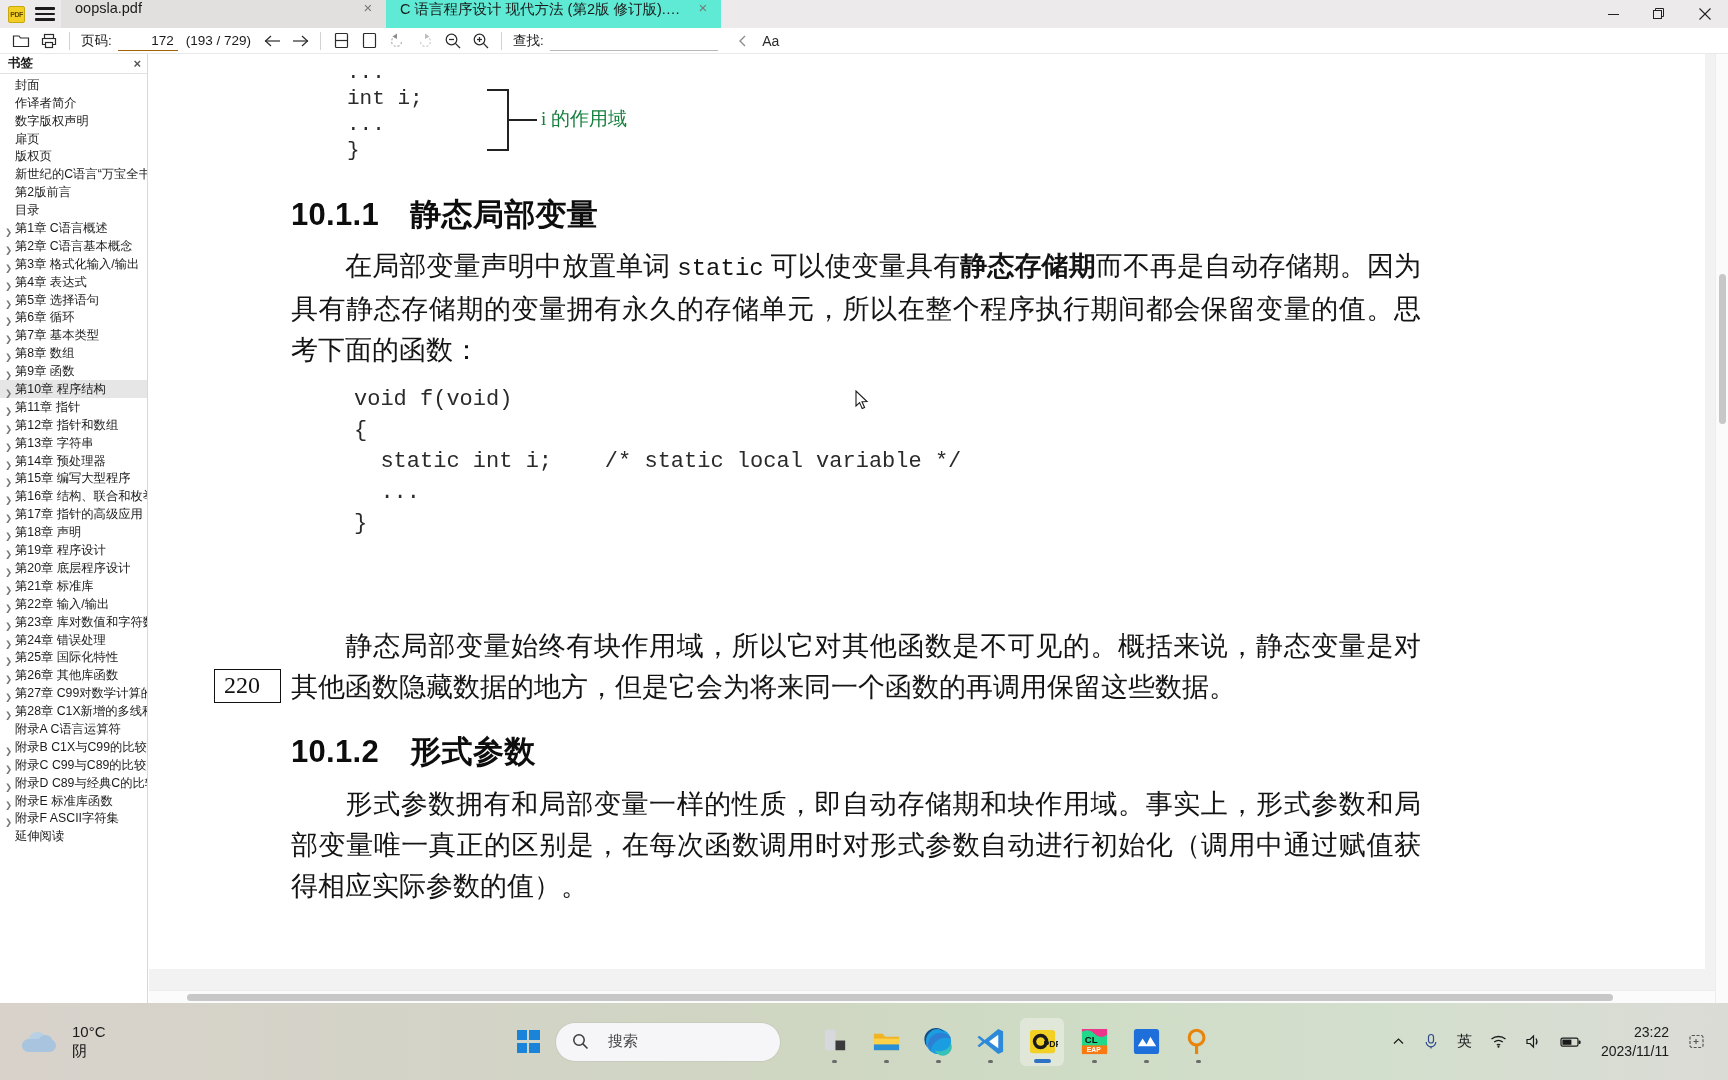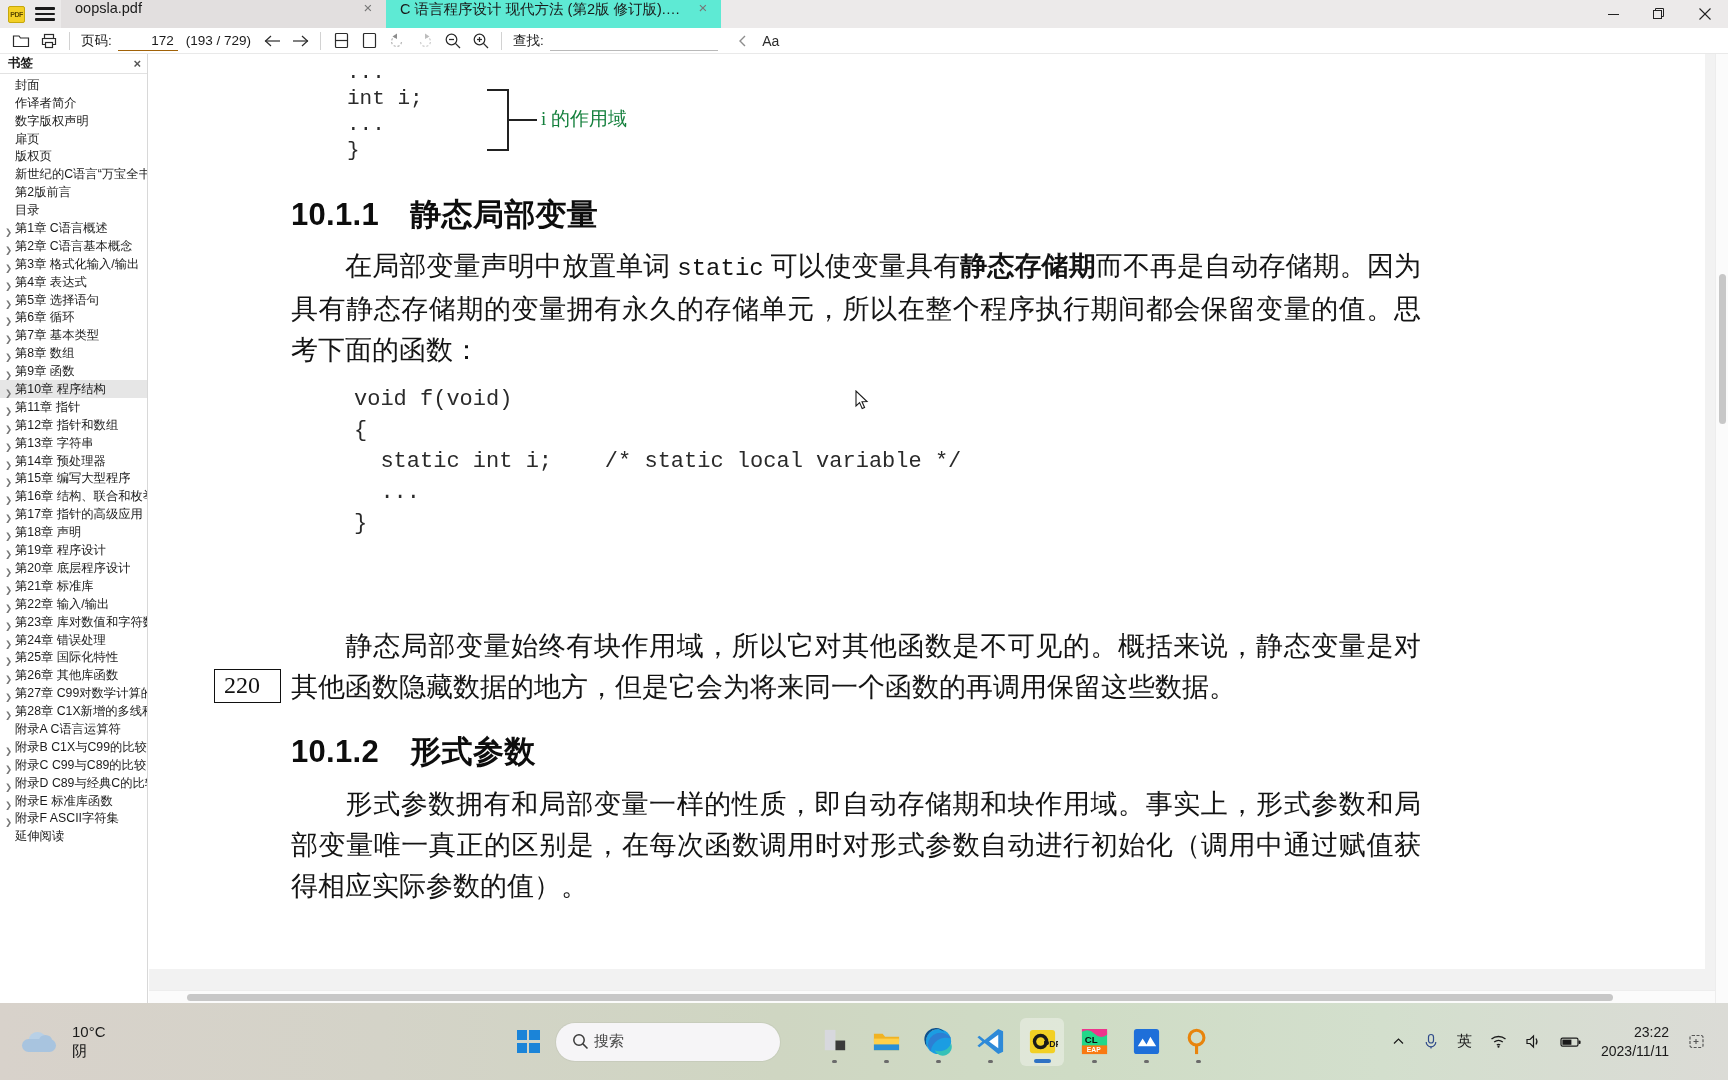--- a/index.html
+++ b/index.html
@@ -236,21 +236,21 @@
     width: 40px; height: 40px; display: flex; align-items: center; justify-content: center;
     cursor: pointer;
   }
   .winlogo-grid {
     width: 23px; height: 23px; display: grid;
     grid-template-columns: 1fr 1fr; grid-template-rows: 1fr 1fr; gap: 2.5px;
   }
   .winlogo-grid i { background: #1b84d8; display: block; }
   .searchpill {
     width: 224px; height: 38px; background: #f6f5f7; border-radius: 19px;
-    display: flex; align-items: center; gap: 5px; padding: 0 16px;
+    display: flex; align-items: center; gap: 19px; padding: 0 16px;
     cursor: text; box-shadow: 0 0 0 1px rgba(0,0,0,0.04);
   }
   .searchpill .s-text { font-size: 15px; color: #4a4a4a; }
   .tbicon {
     width: 44px; height: 48px; display: flex; flex-direction: column;
     align-items: center; justify-content: center; cursor: pointer; position: relative;
   }
   .tbicon .glyph { width: 31px; height: 31px; display: block; }
   .tbicon .dot {
     position: absolute; bottom: 3px; width: 5px; height: 3px;

